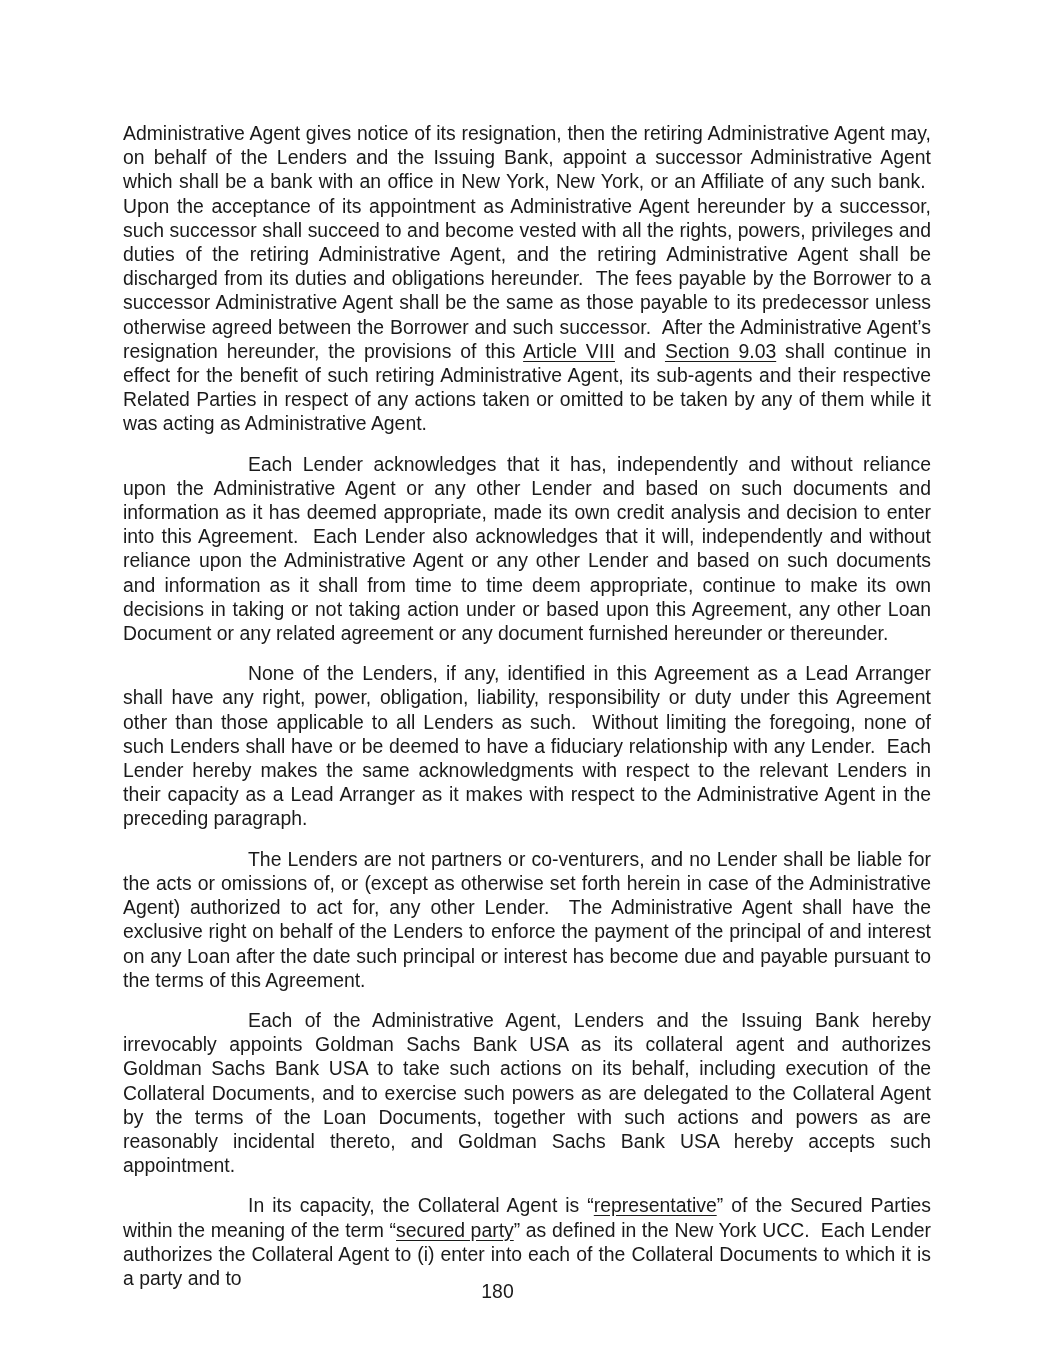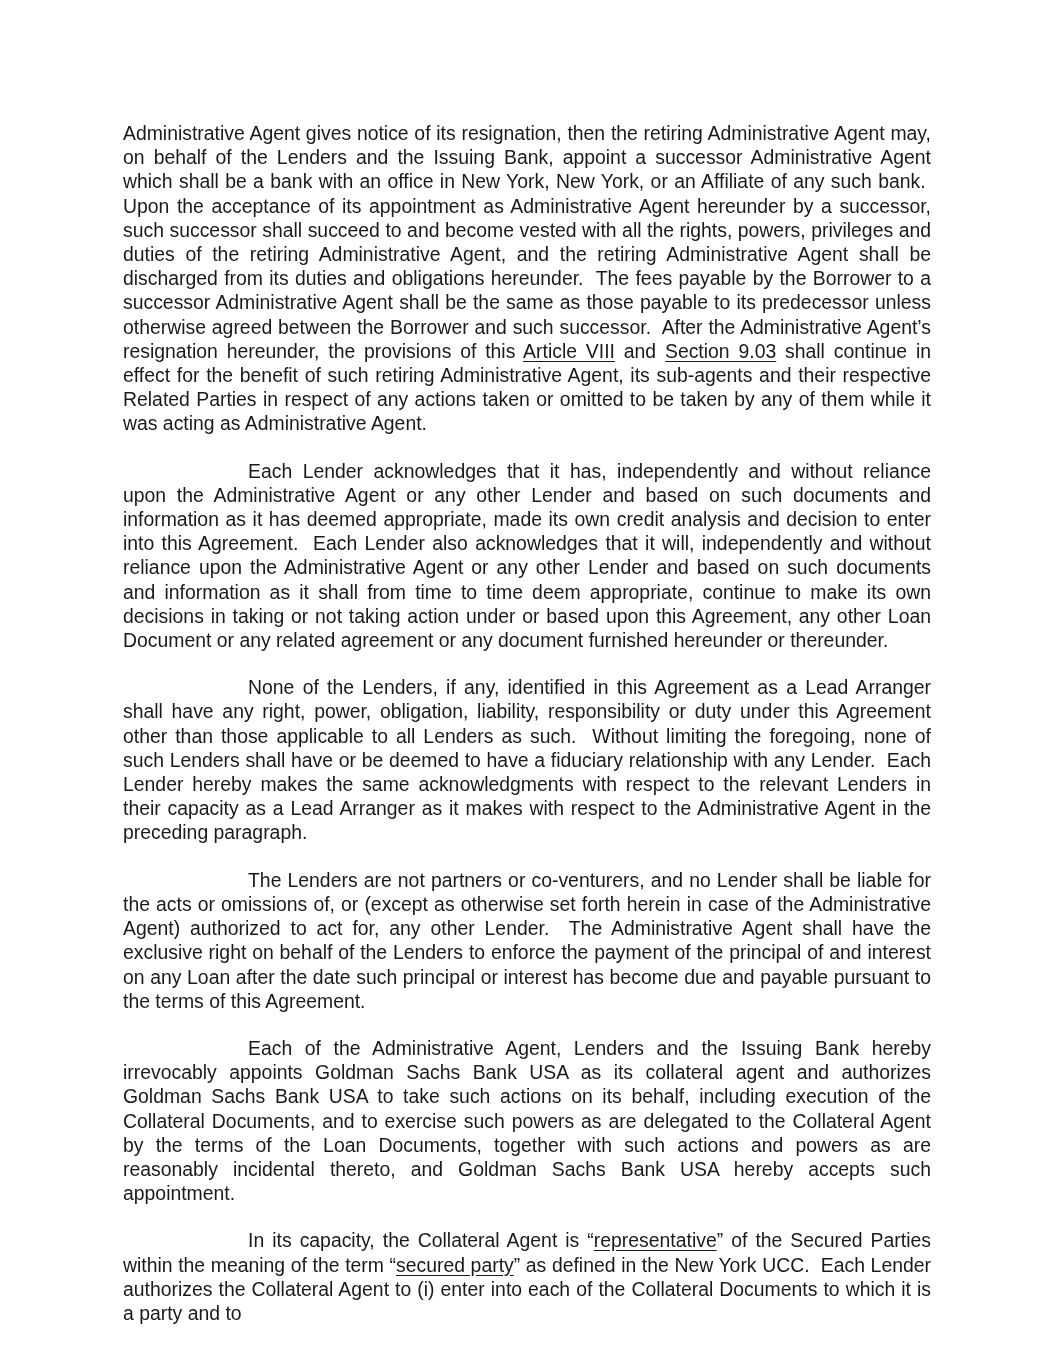--- a/index.html
+++ b/index.html
@@ -22,21 +22,21 @@
     top: 121px;
     width: 808px;
     font-size: 19.4px;
     line-height: 24.2px;
     text-align: justify;
   }
   .para {
     margin: 0;
   }
   .para + .para {
-    margin-top: 23px;
+    margin-top: 16px;
   }
   .para.indent {
     text-indent: 125px;
   }
   .u {
     text-decoration: underline;
     text-underline-offset: 3px;
   }
   .footer {
     position: absolute;
@@ -53,13 +53,16 @@
 
 <div class="page">
   <div class="content">
       <p class="para"><span>Administrative Agent gives notice of its resignation, then the retiring Administrative Agent may, on behalf of the Lenders and the Issuing Bank, appoint a successor Administrative Agent which shall be a bank with an office in New York, New York, or an Affiliate of any such bank.&nbsp; Upon the acceptance of its appointment as Administrative Agent hereunder by a successor, such successor shall succeed to and become vested with all the rights, powers, privileges and duties of the retiring Administrative Agent, and the retiring Administrative Agent shall be discharged from its duties and obligations hereunder.&nbsp; The fees payable by the Borrower to a successor Administrative Agent shall be the same as those payable to its predecessor unless otherwise agreed between the Borrower and such successor.&nbsp; After the Administrative Agent’s resignation hereunder, the provisions of this </span><span class="u">Article VIII</span><span> and </span><span class="u">Section 9.03</span><span> shall continue in effect for the benefit of such retiring Administrative Agent, its sub-agents and their respective Related Parties in respect of any actions taken or omitted to be taken by any of them while it was acting as Administrative Agent.</span></p>
       <p class="para indent"><span>Each Lender acknowledges that it has, independently and without reliance upon the Administrative Agent or any other Lender and based on such documents and information as it has deemed appropriate, made its own credit analysis and decision to enter into this Agreement.&nbsp; Each Lender also acknowledges that it will, independently and without reliance upon the Administrative Agent or any other Lender and based on such documents and information as it shall from time to time deem appropriate, continue to make its own decisions in taking or not taking action under or based upon this Agreement, any other Loan Document or any related agreement or any document furnished hereunder or thereunder.</span></p>
       <p class="para indent"><span>None of the Lenders, if any, identified in this Agreement as a Lead Arranger shall have any right, power, obligation, liability, responsibility or duty under this Agreement other than those applicable to all Lenders as such.&nbsp; Without limiting the foregoing, none of such Lenders shall have or be deemed to have a fiduciary relationship with any Lender.&nbsp; Each Lender hereby makes the same acknowledgments with respect to the relevant Lenders in their capacity as a Lead Arranger as it makes with respect to the Administrative Agent in the preceding paragraph.</span></p>
       <p class="para indent"><span>The Lenders are not partners or co-venturers, and no Lender shall be liable for the acts or omissions of, or (except as otherwise set forth herein in case of the Administrative Agent) authorized to act for, any other Lender.&nbsp; The Administrative Agent shall have the exclusive right on behalf of the Lenders to enforce the payment of the principal of and interest on any Loan after the date such principal or interest has become due and payable pursuant to the terms of this Agreement.</span></p>
       <p class="para indent"><span>Each of the Administrative Agent, Lenders and the Issuing Bank hereby irrevocably appoints Goldman Sachs Bank USA as its collateral agent and authorizes Goldman Sachs Bank USA to take such actions on its behalf, including execution of the Collateral Documents, and to exercise such powers as are delegated to the Collateral Agent by the terms of the Loan Documents, together with such actions and powers as are reasonably incidental thereto, and Goldman Sachs Bank USA hereby accepts such appointment.</span></p>
       <p class="para indent"><span>In its capacity, the Collateral Agent is “</span><span class="u">representative</span><span>” of the Secured Parties within the meaning of the term “</span><span class="u">secured party</span><span>” as defined in the New York UCC.&nbsp; Each Lender authorizes the Collateral Agent to (i) enter into each of the Collateral Documents to which it is a party and to</span></p>
     </div>
+  <div class="footer">
+    <span>180</span>
+  </div>
 </div>
 
 </body></html>

